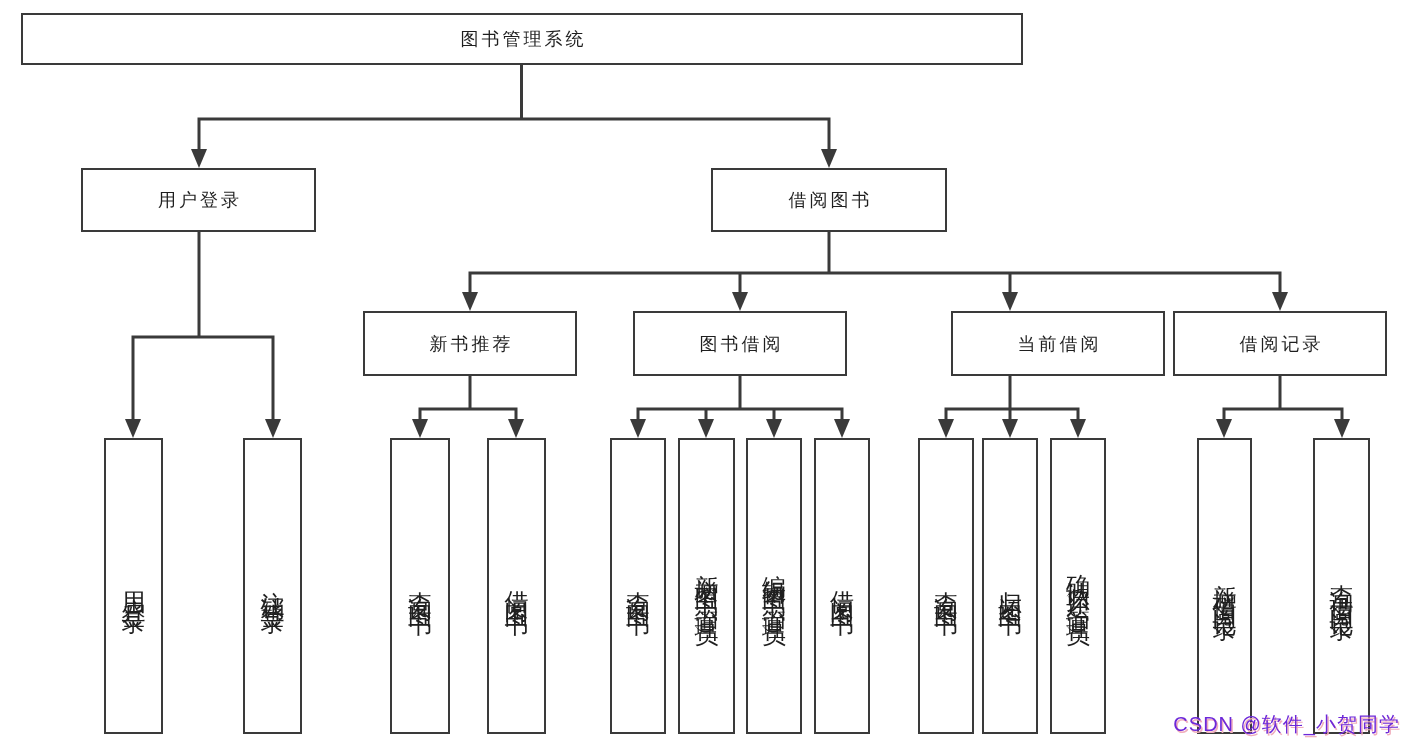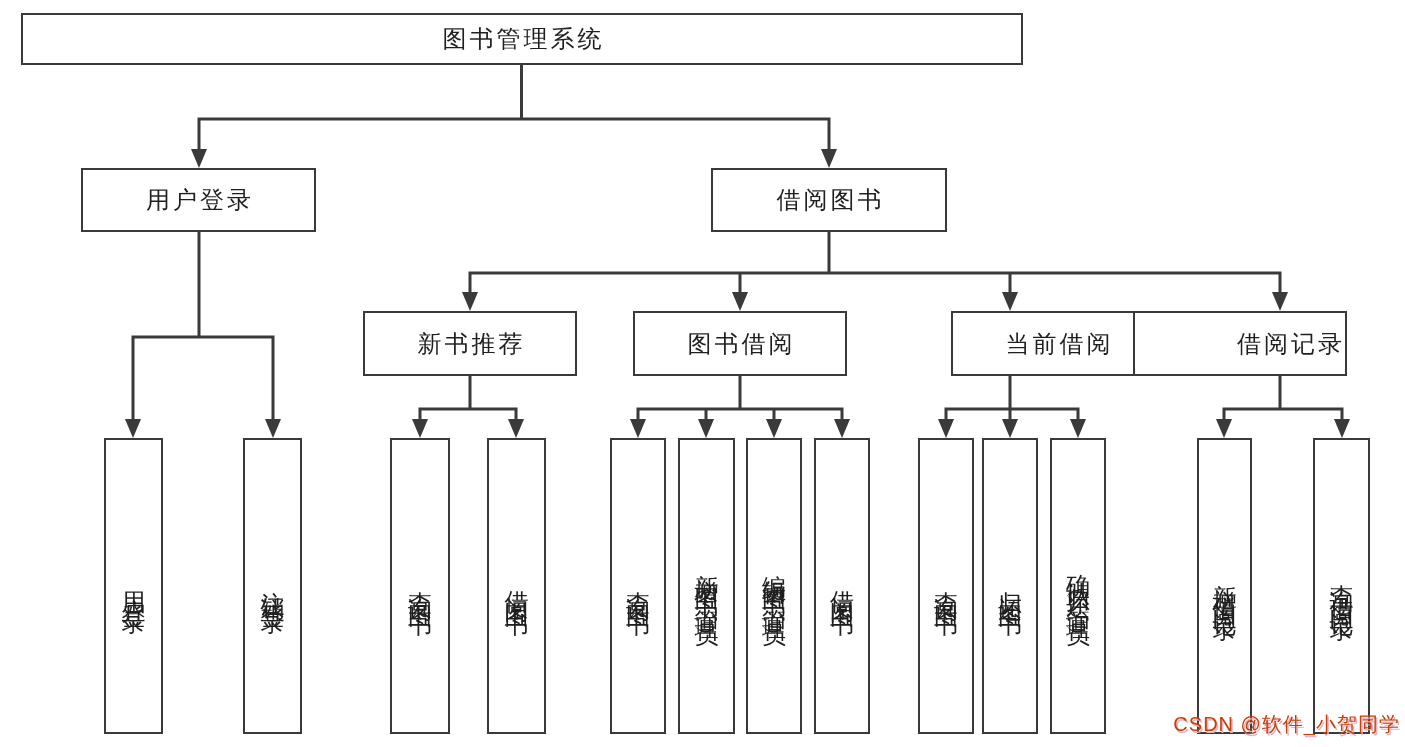--- a/index.html
+++ b/index.html
@@ -6,29 +6,29 @@
   .canvas {
     position:relative; width:1405px; height:747px; background:#ffffff;
     font-family:"Liberation Sans","DejaVu Sans",sans-serif; color:#1f1f1f;
     overflow:hidden;
   }
   .connectors { position:absolute; left:0; top:0; width:1405px; height:747px; }
   .node {
     position:absolute; background:#ffffff; border:2.5px solid #3a3a3a;
     box-sizing:border-box; display:flex; align-items:center; justify-content:center;
   }
-  .hnode { font-size:24px; }
+  .hnode { font-size:18px; }
   .hnode .lbl { letter-spacing:3px; text-indent:3px; white-space:nowrap; }
   .vnode .lbl {
     writing-mode:vertical-rl; text-orientation:mixed;
     font-size:24px; letter-spacing:7px; line-height:1; white-space:nowrap;
   }
   .watermark {
     position:absolute; top:711px; right:5px; font-size:20px; letter-spacing:1px;
-    color:#c2410c; text-shadow:1.5px 1.5px 0 #f0aebc; white-space:nowrap; z-index:5;text-align:right;
+    color:#6d28d9; text-shadow:1.5px 1.5px 0 #f0aebc; white-space:nowrap; z-index:5;text-align:right;
   }
 </style>
 </head>
 <body>
 
 <div class="canvas">
 
   <svg class="connectors" viewBox="0 0 1405 747" xmlns="http://www.w3.org/2000/svg">
     <g stroke="#3a3a3a" stroke-width="3" fill="none">
 
@@ -99,21 +99,21 @@
 
   <div class="node hnode" style="left:363px; top:311px; width:214px; height:65px;">
     <span class="lbl">新书推荐</span>
   </div>
   <div class="node hnode" style="left:633px; top:311px; width:214px; height:65px;">
     <span class="lbl">图书借阅</span>
   </div>
   <div class="node hnode" style="left:903px; top:311px; width:214px; height:65px;margin-left:48px;">
     <span class="lbl">当前借阅</span>
   </div>
-  <div class="node hnode" style="left:1133px; top:311px; width:214px; height:65px;justify-content:flex-end;">
+  <div class="node hnode" style="left:1173px; top:311px; width:214px; height:65px;">
     <span class="lbl">借阅记录</span>
   </div>
 
   <div class="node vnode" style="left:104px; top:438px; width:59px; height:296px;">
     <span class="lbl">用户登录</span>
   </div>
   <div class="node vnode" style="left:243px; top:438px; width:59px; height:296px;">
     <span class="lbl">注销登录</span>
   </div>
 

